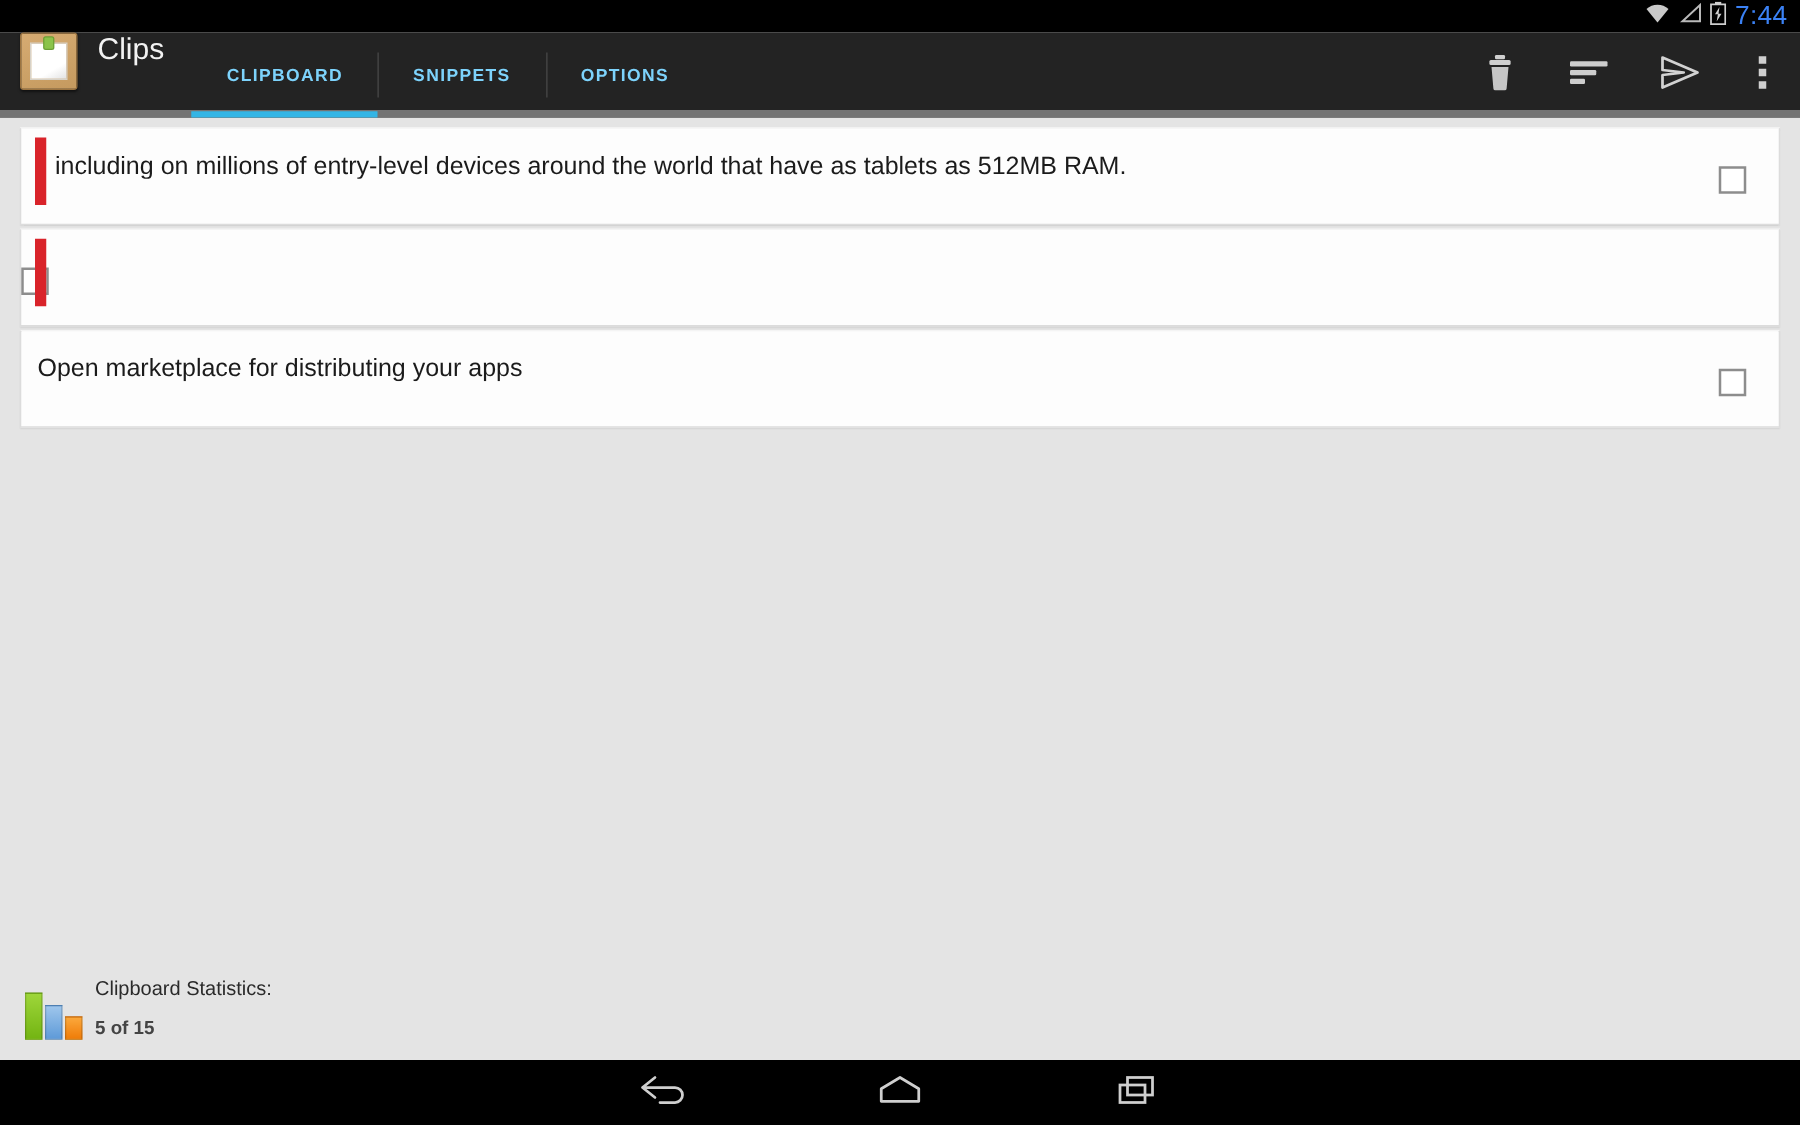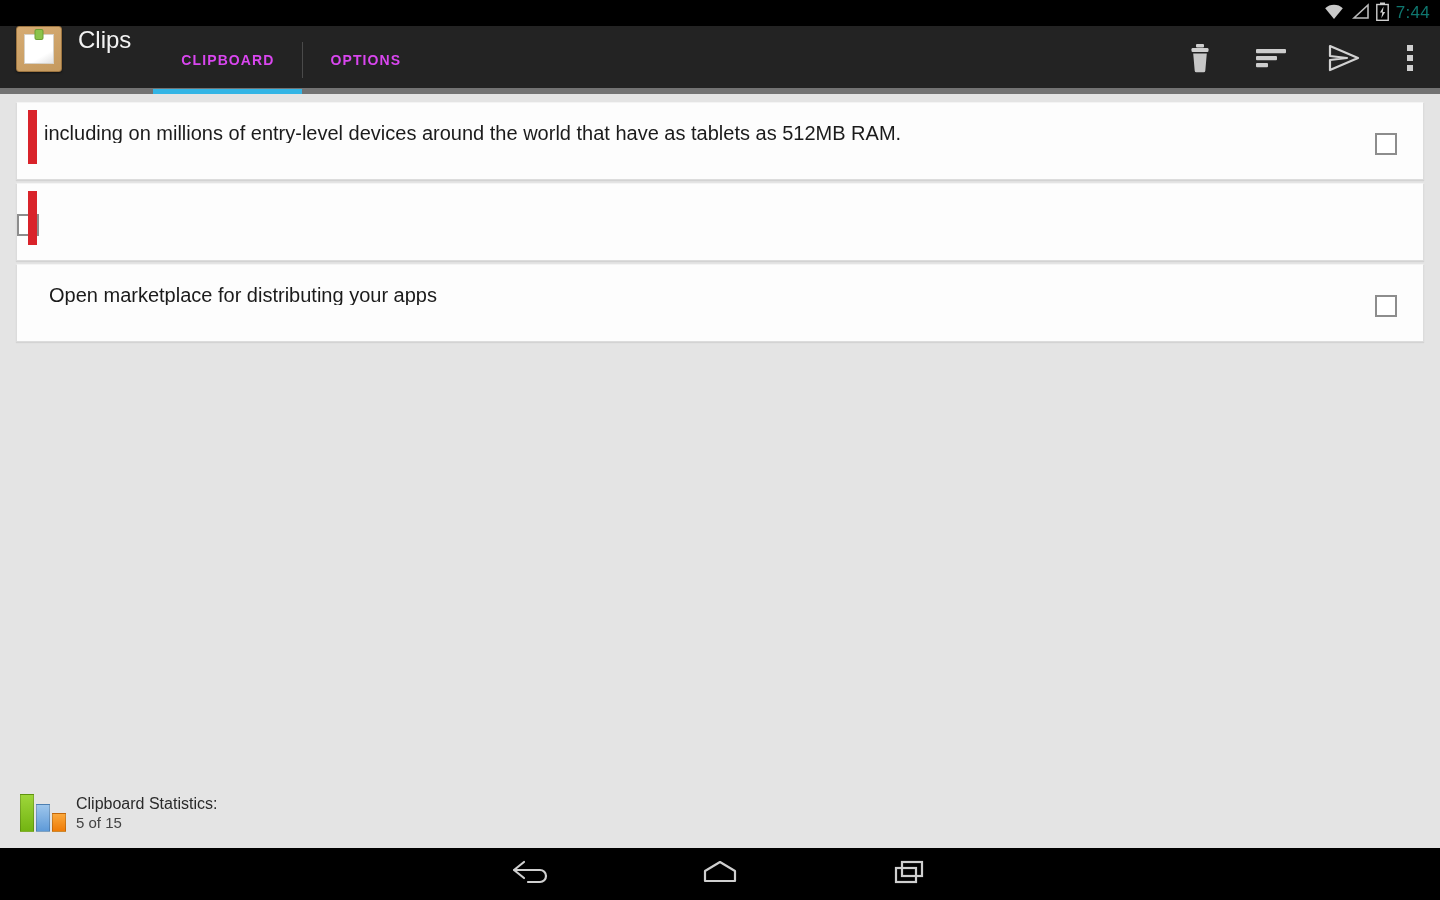--- a/index.html
+++ b/index.html
@@ -10,21 +10,21 @@
     overflow: hidden;
   }
   .screen { position: relative; width: 1440px; height: 900px; background: #e4e4e4; }
 
   
   .statusbar {
     height: 26px; background: #000; display: flex; align-items: center;
     justify-content: flex-end; padding-right: 10px; gap: 7px;
   }
   .sb-icons { display: flex; align-items: center; gap: 6px; }
-  .sb-time { color: #0f766e; font-size: 17px; letter-spacing: .3px; }
+  .sb-time { color: #3b82f6; font-size: 21px; letter-spacing: .3px; }
 
   
   .actionbar {
     height: 68px; background: #232323; display: flex; align-items: flex-start;
     position: relative; border-bottom: 6px solid #737373;
   }
   .app-icon {
     width: 46px; height: 46px; margin-left: 16px; border-radius: 3px;
     background: linear-gradient(160deg,#d6ab72,#c59a5f);
     border: 1px solid #9c7440; position: relative; flex: none;
@@ -41,21 +41,21 @@
     box-shadow: 0 0 0 1px #6b9e34;
   }
   .app-title {
     color: #f2f2f2; font-size: 24px; margin-left: 16px; margin-right: 22px;
     font-weight: 400; white-space: nowrap;
   }
 
   .tabs { display: flex; align-items: stretch; height: 68px; }
   .tab {
     position: relative; display: flex; align-items: center; justify-content: center;
-    padding: 0 28px; color: #d946ef; font-size: 14px; font-weight: bold;
+    padding: 0 28px; color: #7dd3fc; font-size: 14px; font-weight: bold;
     letter-spacing: 1.1px; cursor: pointer; white-space: nowrap;
   }
   .tab + .tab::before {
     content: ""; position: absolute; left: 0; top: 16px; bottom: 16px;
     width: 1px; background: #4a4a4a;
   }
   .tab.active::after {
     content: ""; position: absolute; left: 0; right: 0; bottom: 0;
     height: 5px; background: #33b5e5;
   }
@@ -74,41 +74,41 @@
     border: 1px solid #dcdcdc; border-top-color: #f4f4f4;
     box-shadow: 0 1px 1px rgba(0,0,0,.07);
     display: flex; align-items: flex-start;
   }
   .marker {
     position: absolute; left: 11px; top: 7px; width: 9px; height: 54px;
     background: #d9232a;
   }
   .card-text {
     font-size: 20px; color: #1b1b1b; line-height: 1; padding-top: 20px;
-    padding-left: 32px; flex: 1; white-space: nowrap; overflow: hidden;
+    padding-left: 13px; flex: 1; white-space: nowrap; overflow: hidden;
   }
   .card.has-marker .card-text { padding-left: 27px; }
   .checkbox {
     width: 22px; height: 22px; border: 2px solid #8d8d8d; background: #fff;
     margin-top: 30px; margin-right: 26px; flex: none; cursor: pointer;
   }
 
   
   .stats {
     position: absolute; left: 20px; bottom: 68px;
     display: flex; align-items: flex-end; gap: 10px;
   }
   .stats-chart { display: flex; align-items: flex-end; gap: 2px; height: 38px; }
   .bar { width: 14px; border: 1px solid rgba(0,0,0,.18); }
   .bar.g { height: 38px; background: linear-gradient(180deg,#9ed63a,#73b412); }
   .bar.b { height: 28px; background: linear-gradient(180deg,#9ec6ec,#5e9ad8); }
   .bar.o { height: 19px; background: linear-gradient(180deg,#fba83c,#ef7c08); }
   .stats-text { line-height: 1.05; padding-bottom: 1px; }
   .stats-title { font-size: 16px; color: #2a2a2a; }
-  .stats-count { font-size: 15px; color: #444; margin-top: 2px; }
+  .stats-count { font-size: 15px; color: #444; margin-top: 14px; font-weight: bold; }
 
   
   .navbar {
     position: absolute; left: 0; bottom: 0; width: 1440px; height: 52px;
     background: #000; display: flex; align-items: center; justify-content: center;
     gap: 110px;
   }
   .nav-btn { width: 80px; height: 52px; display: flex; align-items: center; justify-content: center; cursor: pointer; }
 </style>
 </head>
@@ -141,20 +141,21 @@
 
   <div class="actionbar">
     <div class="app-icon">
       <div class="paper"></div>
       <div class="pin"></div>
     </div>
     <div class="app-title">Clips</div>
 
     <div class="tabs">
       <div class="tab active">CLIPBOARD</div>
+      <div class="tab">SNIPPETS</div>
       <div class="tab">OPTIONS</div>
     </div>
 
     <div class="ab-actions">
       <div class="ab-btn">
         <span>
           <svg width="26" height="30" viewBox="0 0 26 30">
             <rect x="9" y="1" width="8" height="3.4" rx="1" fill="#cfcfcf"></rect>
             <rect x="4.5" y="5" width="17" height="4" rx="1.2" fill="#cfcfcf"></rect>
             <path d="M6.2 10.5 h13.6 l-1.5 17.2 a1.6 1.6 0 0 1 -1.6 1.5 H9.3 a1.6 1.6 0 0 1 -1.6 -1.5 Z" fill="#c6c6c6"></path>

